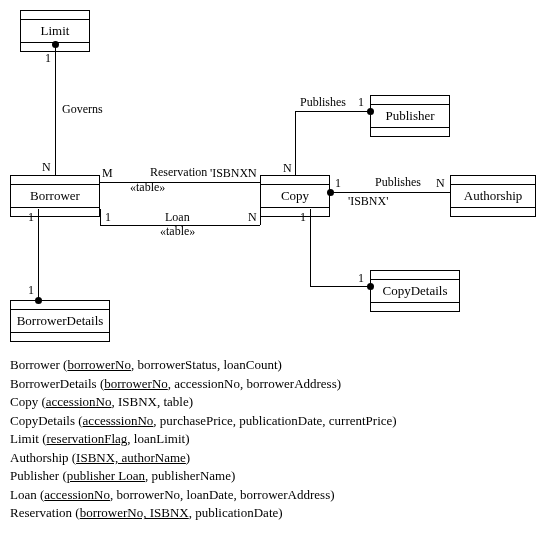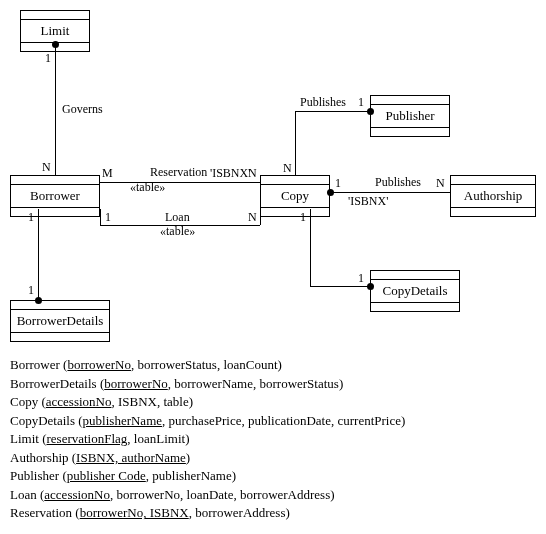--- a/index.html
+++ b/index.html
@@ -154,23 +154,23 @@
   <div class="line vl" style="left:300px; top:199px; height:77px;"></div>
   <div class="line hl" style="left:300px; top:276px; width:60px;"></div>
   <div class="dot" style="left:360px; top:276px;"></div>
   <div class="lbl" style="left:290px; top:200px;">1</div>
   <div class="lbl" style="left:348px; top:261px;">1</div>
 
 </div>
 
 <div class="schema">
   <p><span>Borrower</span> (<span class="u">borrowerNo</span><span>, borrowerStatus, loanCount)</span></p>
-  <p><span>BorrowerDetails</span> (<span class="u">borrowerNo</span><span>, borrowerName, borrowerStatus)</span></p>
+  <p><span>BorrowerDetails</span> (<span class="u">borrowerNo</span><span>, accessionNo, borrowerAddress)</span></p>
   <p><span>Copy</span> (<span class="u">accessionNo</span><span>, ISBNX, table)</span></p>
-  <p><span>CopyDetails</span> (<span class="u">publisherName</span><span>, purchasePrice, publicationDate, currentPrice)</span></p>
+  <p><span>CopyDetails</span> (<span class="u">accesssionNo</span><span>, purchasePrice, publicationDate, currentPrice)</span></p>
   <p><span>Limit</span> (<span class="u">reservationFlag</span><span>, loanLimit)</span></p>
   <p><span>Authorship</span> (<span class="u">ISBNX, authorName</span><span>)</span></p>
-  <p><span>Publisher</span> (<span class="u">publisher Code</span><span>, publisherName)</span></p>
+  <p><span>Publisher</span> (<span class="u">publisher Loan</span><span>, publisherName)</span></p>
   <p><span>Loan</span> (<span class="u">accessionNo</span><span>, borrowerNo, loanDate, borrowerAddress)</span></p>
-  <p><span>Reservation</span> (<span class="u">borrowerNo, ISBNX</span><span>, borrowerAddress)</span></p>
+  <p><span>Reservation</span> (<span class="u">borrowerNo, ISBNX</span><span>, publicationDate)</span></p>
 </div>
 
 <div class="caption">Fig. 15.2    The completed second-level E-R model</div>
 
 </body></html>

